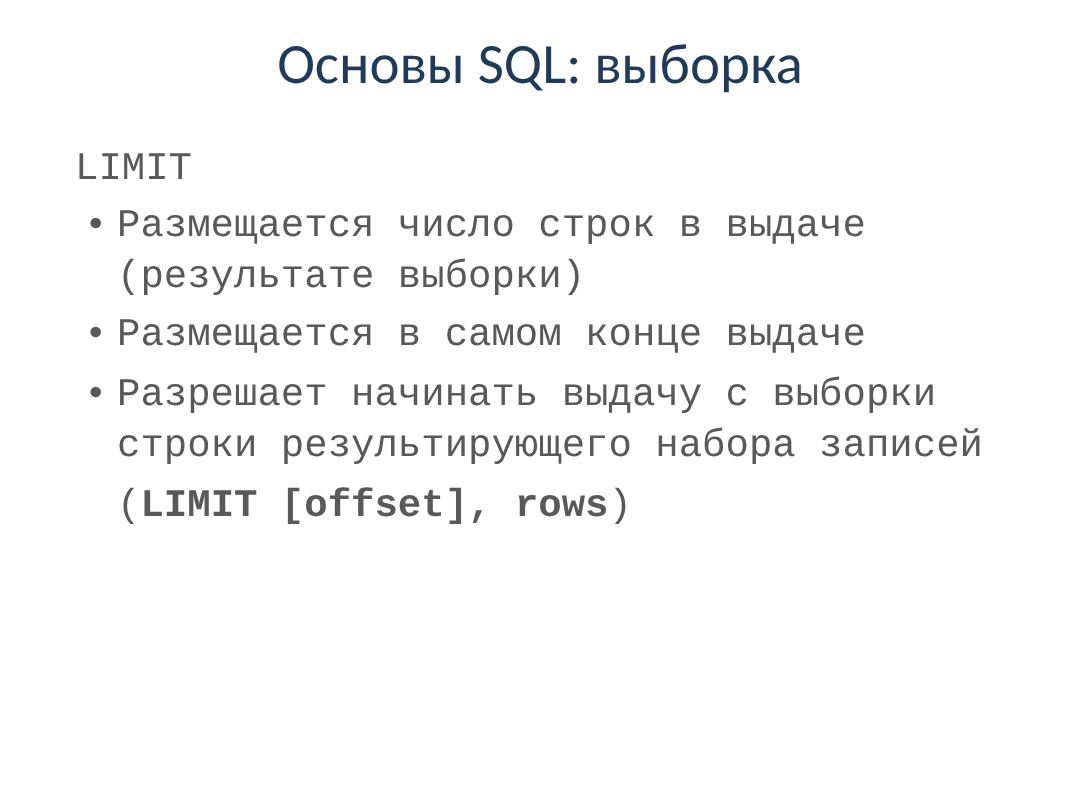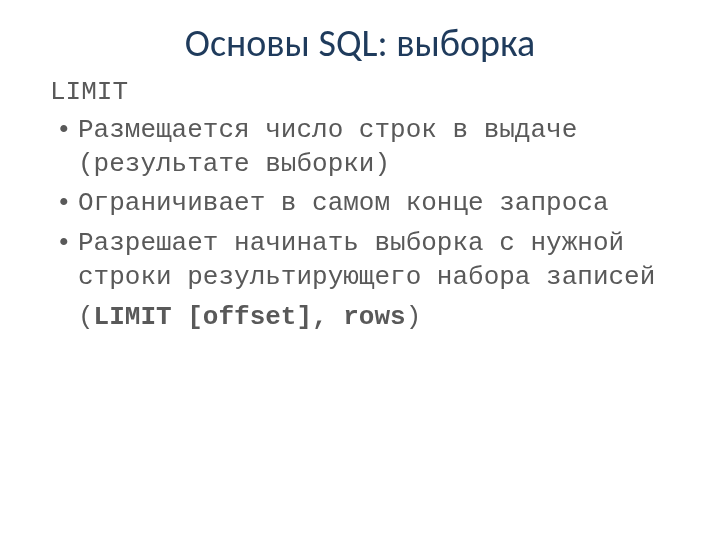--- a/index.html
+++ b/index.html
@@ -13,21 +13,21 @@
     .slide {
       width: 100%;
       height: 100%;
       padding: 20px 50px 30px 50px;
     }
     .title {
       color: #1f3b5c;
       font-size: 38px;
       font-weight: 400;
       text-align: center;
-      margin-bottom: 10px;
+      margin-bottom: 30px;
       font-family: Calibri, Arial, sans-serif;
     }
     .content {
       font-family: 'Courier New', Courier, monospace;
       color: #595959;
       font-size: 26px;
       line-height: 1.3;
     }
     .keyword {
       font-weight: normal;
@@ -60,20 +60,20 @@
   </style>
 </head>
 <body>
 
 <div class="slide">
   <h1 class="title">Основы SQL: выборка</h1>
   <div class="content">
     <span class="keyword">LIMIT</span>
     <ul>
       <li><span>Размещается число строк в выдаче (результате выборки)</span></li>
-      <li><span>Ограничивает в самом конце запроса</span></li>
-      <li><span>Разрешает начинать выборка с нужной строки результирующего набора записей</span></li>
+      <li><span>Размещается в самом конце выдаче</span></li>
+      <li><span>Разрешает начинать выдачу с выборки строки результирующего набора записей</span></li>
     </ul>
     <div class="syntax">
       <span class="paren">(</span><span class="bold">LIMIT [offset], rows</span><span class="paren">)</span>
     </div>
   </div>
 </div>
 
 </body></html>

